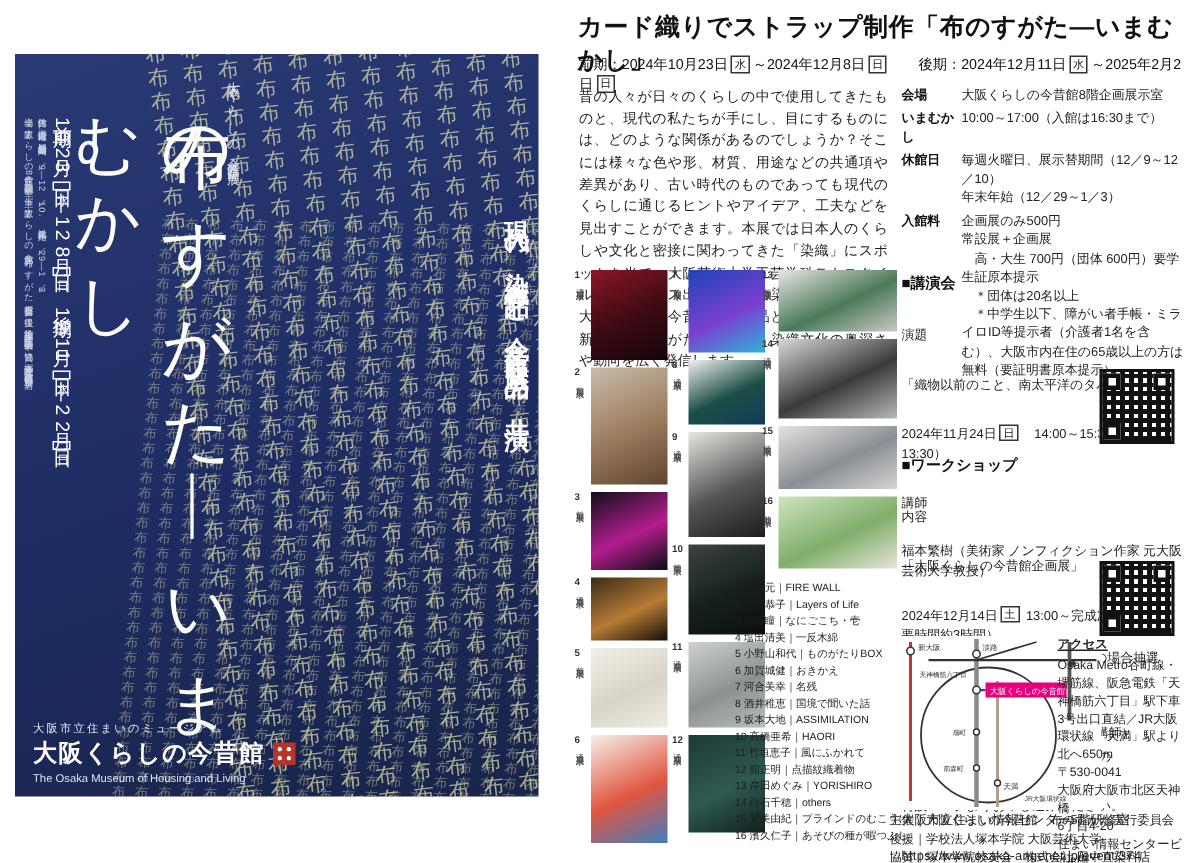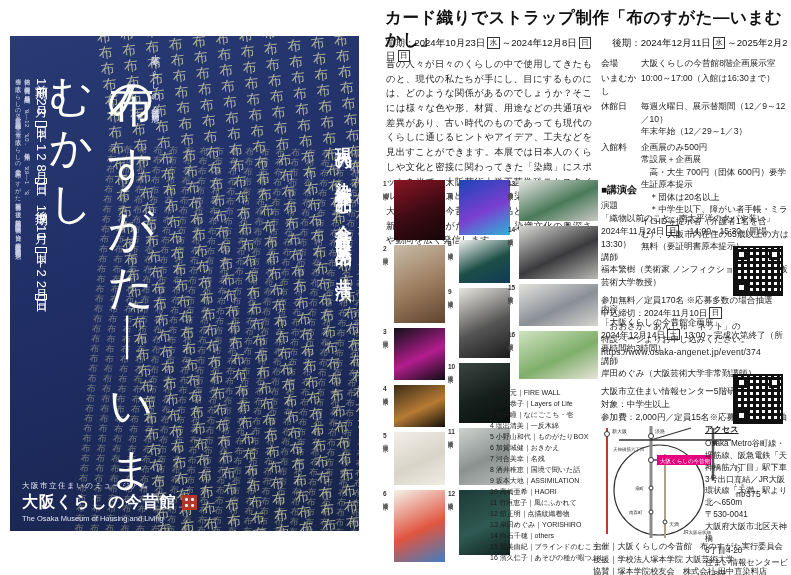--- a/index.html
+++ b/index.html
@@ -43,26 +43,26 @@
   .rp{position:absolute;left:383px;top:0;width:406px;height:575px;}
   .rp-title{position:absolute;left:2px;top:7px;font-size:16.5px;font-weight:bold;
             letter-spacing:.5px;color:#111;}
   .rp-dates{position:absolute;left:3px;top:37px;font-size:9.5px;color:#111;}
   .day{display:inline-block;border:1px solid #333;font-size:7.5px;line-height:1;
        padding:1px 1.5px;margin:0 2px;vertical-align:1px;}
   .intro{position:absolute;left:3px;top:57px;width:206px;font-size:9.3px;
          line-height:1.58;text-align:justify;color:#1c1c1c;}
   .info{position:absolute;left:218px;top:57px;width:188px;font-size:8.6px;line-height:1.45;}
   .info-row{display:flex;margin-bottom:3px;}
-  .info-label{width:40px;flex:none;font-weight:normal;color:#111;}
+  .info-label{width:40px;flex:none;font-weight:bold;color:#111;}
   .info-value{flex:1;}
   .sec{position:absolute;left:218px;width:188px;font-size:8.6px;line-height:1.5;}
   .sec-lecture{top:182px;} .sec-workshop{top:303px;}
   .sec-h{font-size:10px;font-weight:bold;margin-bottom:2px;color:#111;}
-  .ln{min-height:12px;} .ln.gap{min-height:5px;} .ln.url{letter-spacing:.2px;}
+  .ln{min-height:12px;margin-top:20px;} .ln.gap{min-height:5px;} .ln.url{letter-spacing:.2px;}
   .qr{position:absolute;width:46px;height:46px;border:2px solid #111;background:#fff;
       background-image:repeating-linear-gradient(0deg,#111 0 3px,transparent 3px 6px),
       repeating-linear-gradient(90deg,#111 0 3px,transparent 3px 6px);}
   .qr i{position:absolute;width:11px;height:11px;background:#fff;border:3px solid #111;box-sizing:border-box;}
   .qr i:nth-child(1){left:1px;top:1px;} .qr i:nth-child(2){right:1px;top:1px;}
   .qr i:nth-child(3){left:1px;bottom:1px;}
   .qr-lec{left:350px;top:246px;} .qr-ws{left:350px;top:374px;}
   .mapbox{position:absolute;left:208px;top:424px;width:144px;height:116px;}
   .access{position:absolute;left:322px;top:424px;width:84px;font-size:8.2px;line-height:1.45;}
   .access .a-h{font-weight:bold;margin-bottom:2px;text-decoration:underline;}
@@ -160,20 +160,21 @@
         <div class="ln url">https://www.osaka-angenet.jp/event/374</div>
       </div>
   </div>
   <div class="qr qr-lec">
       <i></i>
       <i></i>
       <i></i>
     </div>
 
   <div class="sec sec-workshop">
+    <div class="sec-h">■ワークショップ</div>
     <div>
         <div class="ln">内容</div>
         <div class="ln">「大阪くらしの今昔館企画展」</div>
         <div class="ln">2024年12月14日<span class="day">土</span> 13:00～完成次第終了（所要時間約3時間）</div>
         <div class="ln">講師</div>
         <div class="ln">岸田めぐみ（大阪芸術大学非常勤講師）</div>
         <div class="ln gap"></div>
         <div class="ln">大阪市立住まい情報センター5階研修室</div>
         <div class="ln">対象：中学生以上</div>
         <div class="ln">参加費：2,000円／定員15名※応募多数の場合抽選</div>

